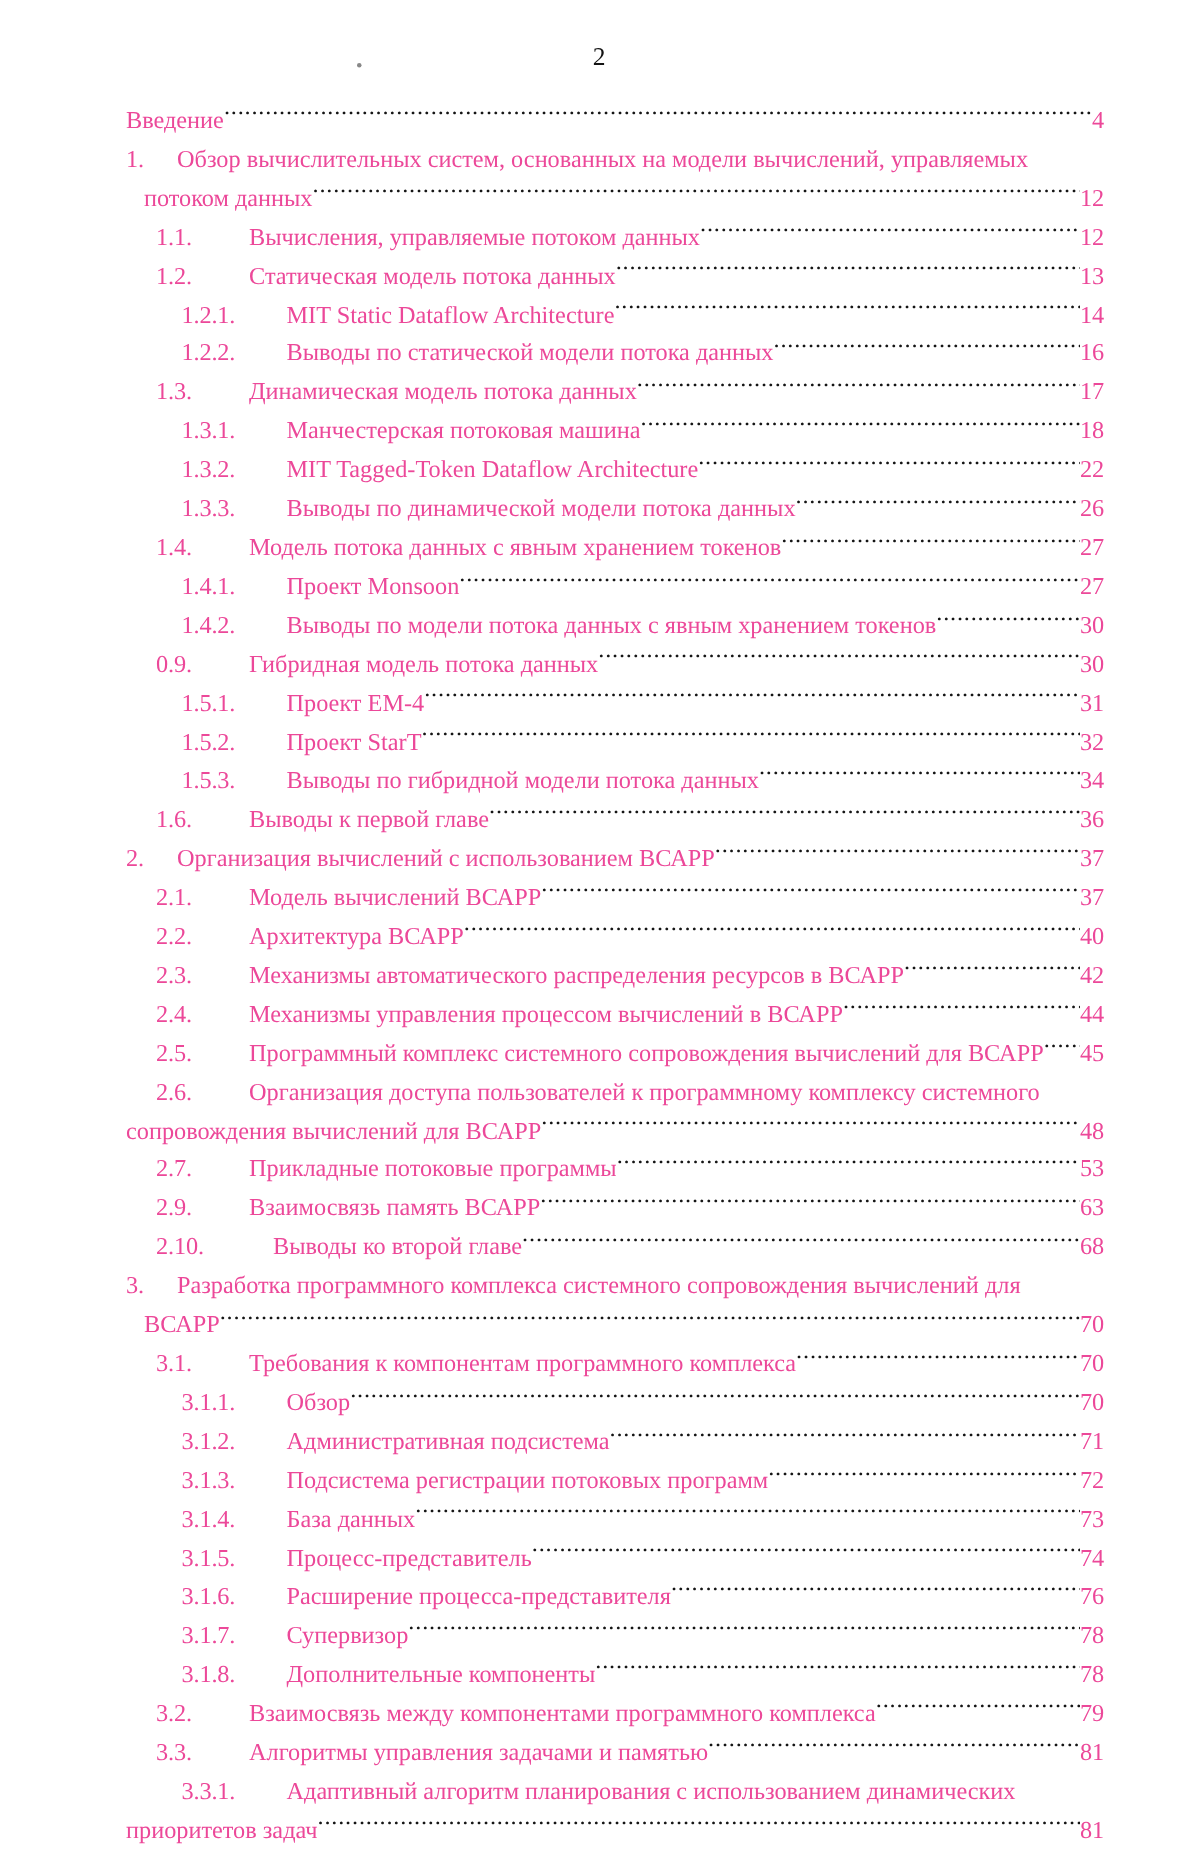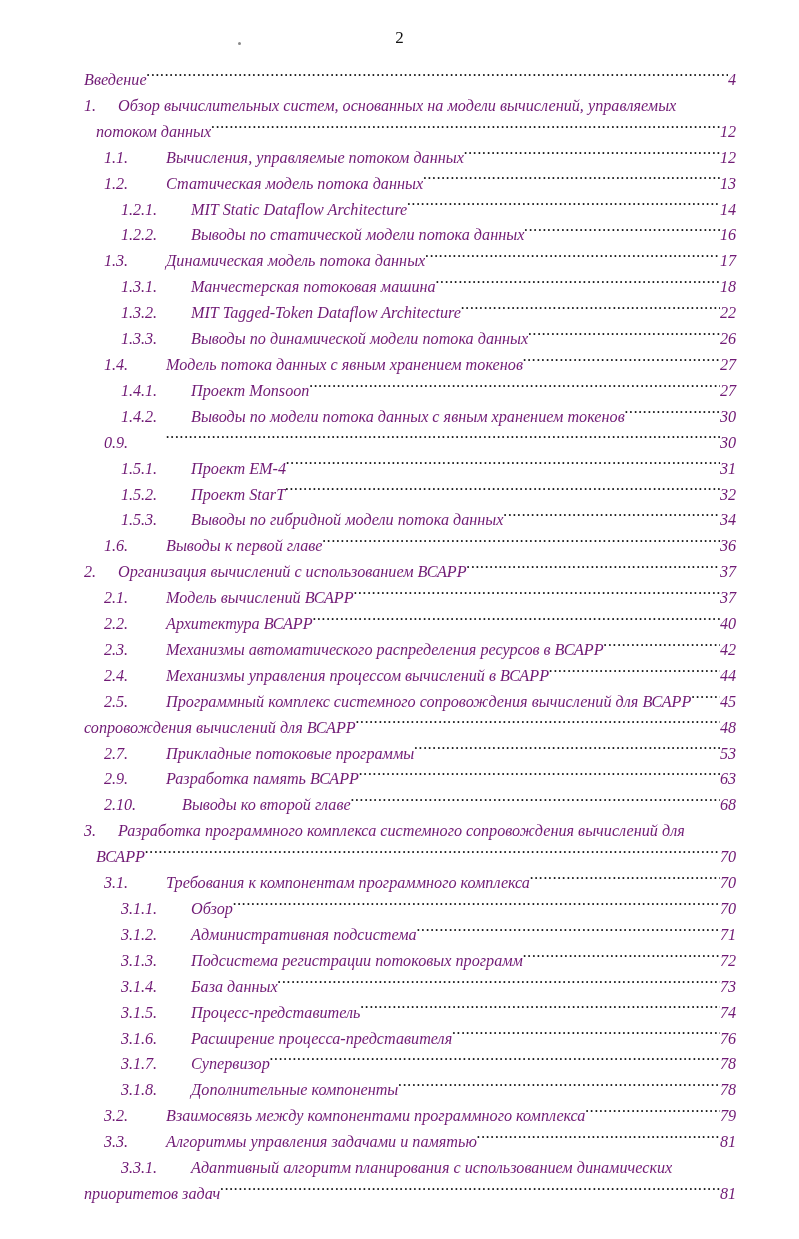--- a/index.html
+++ b/index.html
@@ -43,22 +43,21 @@
     top: 68px;
     left: 84px;
     width: 652px;
   }
   .toc-entry {
     display: block;
     margin: 0;
     padding: 0;
     font-size: 16.2px;
     line-height: 25.9px;
-    color: #701a75;
-    font-style: italic;
+    color: #ec4899;
   }
   
   .entry-line {
     display: flex;
     align-items: baseline;
     width: 100%;
     white-space: nowrap;
   }
   .num {
     flex: 0 0 auto;
@@ -227,20 +226,21 @@
         <div class="entry-line">
           <span class="num numbox2">1.4.2.</span>
           <span class="title">Выводы по модели потока данных с явным хранением токенов</span>
           <span class="leader"></span>
           <span class="pageno">30</span>
         </div>
       </div>
       <div class="toc-entry lvl2">
         <div class="entry-line">
           <span class="num numbox1">0.9.</span>
+          <span class="title">Гибридная модель потока данных</span>
           <span class="leader"></span>
           <span class="pageno">30</span>
         </div>
       </div>
       <div class="toc-entry lvl3">
         <div class="entry-line">
           <span class="num numbox2">1.5.1.</span>
           <span class="title">Проект EM-4</span>
           <span class="leader"></span>
           <span class="pageno">31</span>
@@ -312,38 +312,43 @@
       </div>
       <div class="toc-entry lvl2">
         <div class="entry-line">
           <span class="num numbox1">2.5.</span>
           <span class="title">Программный комплекс системного сопровождения вычислений для ВСАРР</span>
           <span class="leader"></span>
           <span class="pageno">45</span>
         </div>
       </div>
       <div class="toc-entry lvl2">
+        <div class="wrap-first">
+          <span class="num numbox1">2.6.</span>
+          <span class="title">Организация доступа пользователей к программному комплексу системного</span>
+          <span class="noleader-gap"></span>
+        </div>
         <div class="wrap-second" style="margin-left: -20px;">
           <span class="title">сопровождения вычислений для ВСАРР</span>
           <span class="leader"></span>
           <span class="pageno">48</span>
         </div>
       </div>
       <div class="toc-entry lvl2">
         <div class="entry-line">
           <span class="num numbox1">2.7.</span>
           <span class="title">Прикладные потоковые программы</span>
           <span class="leader"></span>
           <span class="pageno">53</span>
         </div>
       </div>
       <div class="toc-entry lvl2">
         <div class="entry-line">
           <span class="num numbox1">2.9.</span>
-          <span class="title">Разработка память ВСАРР</span>
+          <span class="title">Взаимосвязь память ВСАРР</span>
           <span class="leader"></span>
           <span class="pageno">63</span>
         </div>
       </div>
       <div class="toc-entry lvl2">
         <div class="entry-line">
           <span class="num numbox1w">2.10.</span>
           <span class="title">Выводы ко второй главе</span>
           <span class="leader"></span>
           <span class="pageno">68</span>

